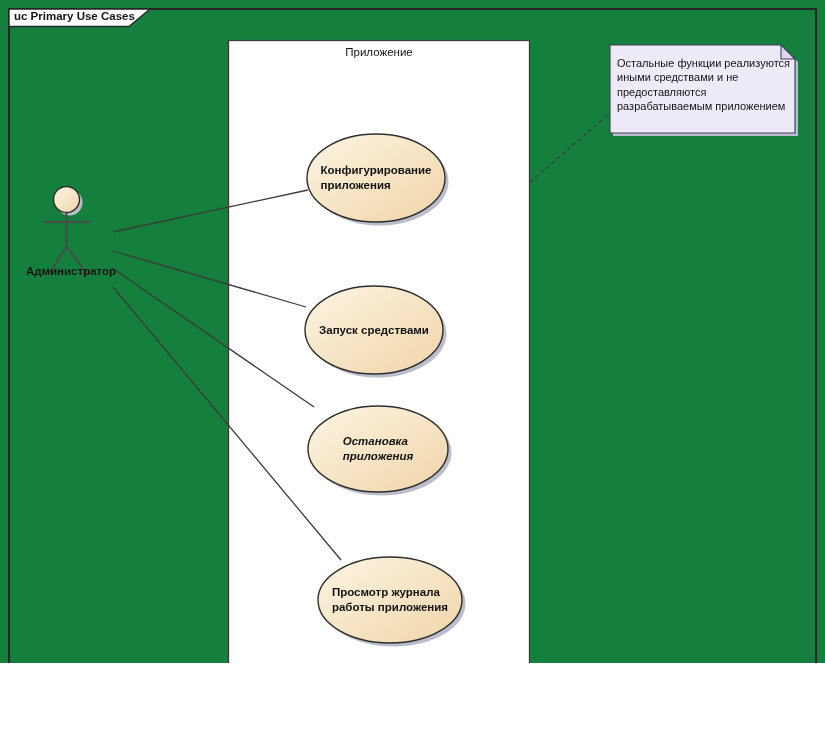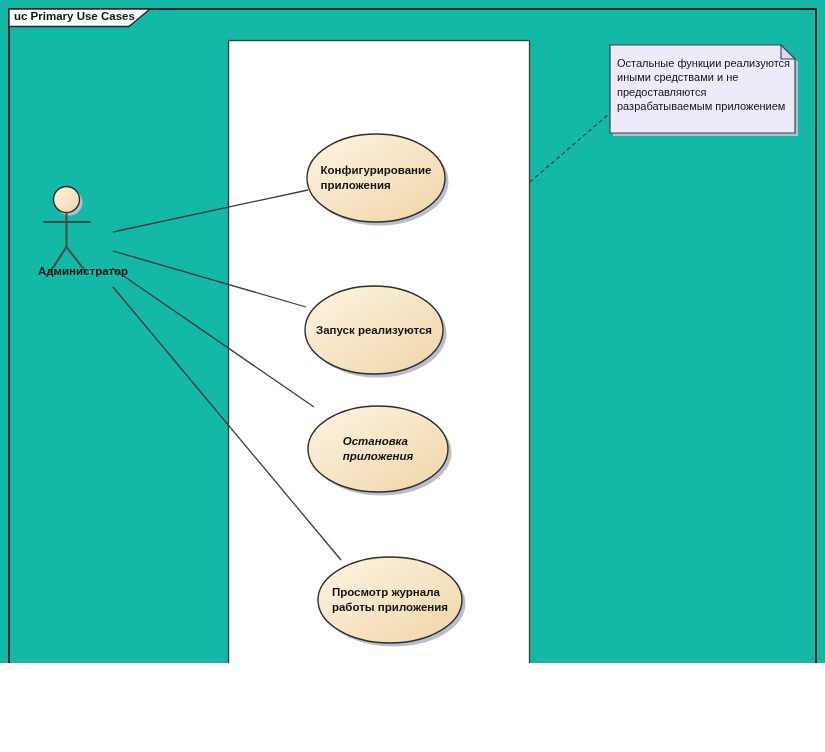--- a/index.html
+++ b/index.html
@@ -1,36 +1,36 @@
 <!DOCTYPE html>
 <html><head>
 <meta charset="utf-8">
 <style>
   html, body { margin: 0; padding: 0; background: #ffffff; }
   .canvas {
     position: relative;
     width: 825px;
     height: 663px;
-    background: #14b8a6;
+    background: #15803d;
     font-family: "Liberation Sans", sans-serif;
     overflow: hidden;
   }
   .canvas svg { position: absolute; left: 0; top: 0; }
   .lbl { position: absolute; color: #141414; }
   .tab-label {
     left: 14px; top: 10px;
     font-size: 11.5px; font-weight: bold;
   }
   .boundary-label {
     left: 228px; top: 46px; width: 302px;
     text-align: center; font-size: 11.5px;
   }
   .actor-label {
     left: 10px; top: 265px; width: 122px;
-    text-align: center; font-size: 11.5px; font-weight: bold; margin-left: 12px;
+    text-align: center; font-size: 11.5px; font-weight: bold;
   }
   .uc-label {
     display: flex; align-items: center; justify-content: center;
     text-align: left; font-size: 11.5px; font-weight: bold;
     line-height: 1.3; white-space: pre-line;
   }
   .note-text {
     left: 617px; top: 56px; width: 178px;
     font-size: 11px; line-height: 1.3; white-space: pre-line;
   }
@@ -90,25 +90,26 @@
       <line class="actor-stroke" x1="66.5" y1="247" x2="50" y2="272"></line>
       <line class="actor-stroke" x1="66.5" y1="247" x2="86" y2="272"></line>
     </g>
 
     <path class="shadow-shape" d="M613,48 L784,48 L798,62 L798,136 L613,136 Z" fill="#b9bdcc"></path>
     <path class="note-shape" d="M610,45 L781,45 L795,59 L795,133 L610,133 Z" fill="#eeeaf8"></path>
     <path class="note-fold" d="M781,45 L781,59 L795,59 Z" fill="#dcd6ee"></path>
   </svg>
 
   <div class="lbl tab-label">uc Primary Use Cases</div>
+  <div class="lbl boundary-label">Приложение</div>
   <div class="lbl actor-label">Администратор</div>
 
   <div class="lbl uc-label" style="left:307px; top:134px; width:138px; height:88px;">Конфигурирование
 приложения</div>
-  <div class="lbl uc-label" style="left:305px; top:286px; width:138px; height:88px;">Запуск реализуются</div>
+  <div class="lbl uc-label" style="left:305px; top:286px; width:138px; height:88px;">Запуск средствами</div>
   <div class="lbl uc-label" style="left:308px; top:406px; width:140px; height:86px;font-style:italic;">Остановка
 приложения</div>
   <div class="lbl note-text">Остальные функции реализуются
 иными средствами и не
 предоставляются
 разрабатываемым приложением</div>
 
   <div class="lbl uc-label" style="left:318px; top:557px; width:144px; height:86px;">Просмотр журнала
 работы приложения</div>
 </div>

